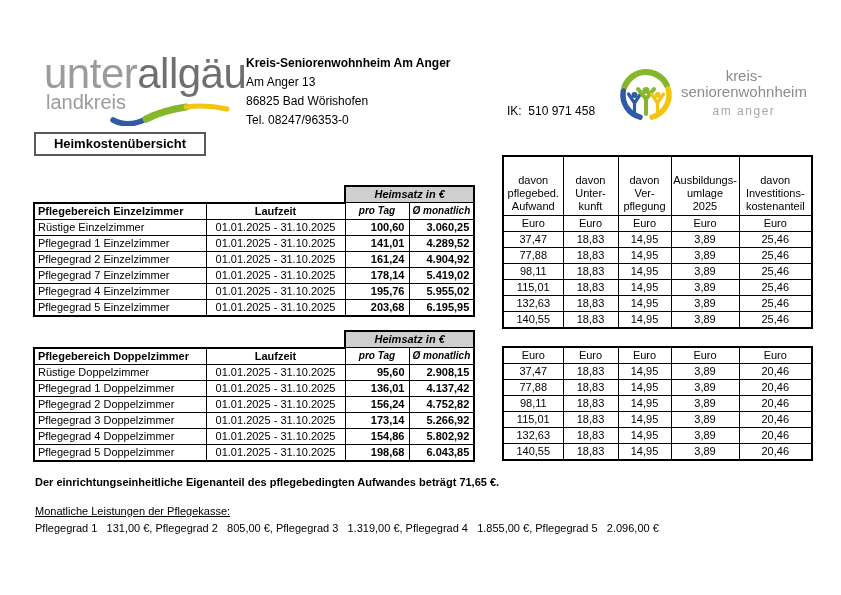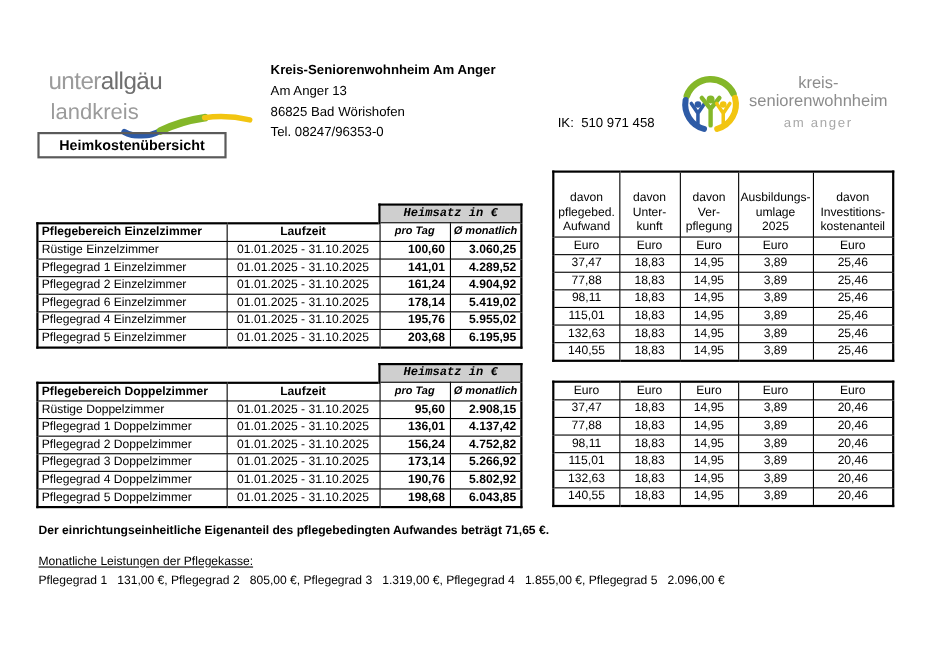--- a/index.html
+++ b/index.html
@@ -1,48 +1,48 @@
 <!DOCTYPE html>
 <html><head>
 <meta charset="utf-8">
 <style>
   html,body{margin:0;padding:0;background:#ffffff;}
   .page{
     position:relative;width:841px;height:595px;background:#ffffff;
     font-family:"Liberation Sans",sans-serif;color:#000;overflow:hidden;
   }
   
-  .ua-word{position:absolute;left:44px;top:57px;font-size:22px;line-height:33px;letter-spacing:-0.5px;}
+  .ua-word{position:absolute;left:44px;top:57px;font-size:42px;line-height:33px;letter-spacing:-0.5px;}
   .ua-word .light{color:#9b9b9b;}
   .ua-word .dark{color:#6f6f6f;}
   .ua-sub{position:absolute;left:46px;top:92px;font-size:20px;line-height:20px;color:#9b9b9b;}
   .ua-wave{position:absolute;left:110px;top:100px;}
   .title-box{
-    position:absolute;left:34px;top:120px;width:168px;height:20px;
+    position:absolute;left:34px;top:132px;width:168px;height:20px;
     border:2px solid #5a5a5a;text-align:center;line-height:20px;
     font-weight:bold;font-size:13px;
   }
   .addr{position:absolute;left:246px;top:54px;font-size:12px;line-height:19px;}
   .addr .name{font-weight:bold;}
   .ik{position:absolute;left:507px;top:104px;font-size:12px;white-space:pre;}
   .ksw-icon{position:absolute;left:618px;top:65px;}
   .ksw-text{position:absolute;left:681px;top:68px;font-size:15px;line-height:16px;color:#8c8c8c;text-align:center;}
   .ksw-text .sub{font-size:12px;color:#a8a8a8;letter-spacing:1.5px;margin-top:3px;}
   
   table.t{border-collapse:collapse;table-layout:fixed;font-size:11px;position:absolute;}
   table.t td{
     border:1px solid #000;height:15px;line-height:15px;padding:0 3px;
     white-space:nowrap;overflow:hidden;
   }
   table.t td:first-child{border-left-width:2px;}
   table.t td:last-child{border-right-width:2px;}
   table.t tr:first-child td{border-top-width:2px;}
   table.t tr:last-child td{border-bottom-width:2px;}
   .ph{border-style:none !important;background:transparent;}
-  .hs{background:#cfcfcf;font-weight:bold;font-style:italic;text-align:center;font-family:Liberation Mono, monospace;}
+  .hs{background:#cfcfcf;font-weight:bold;font-style:italic;text-align:center;}
   .bL{border-left-width:2px !important;}
   .bT{border-top-width:2px !important;}
   .colhead{font-weight:bold;text-align:center;}
   .colhead-left{font-weight:bold;text-align:left;}
   .subhead{font-weight:bold;font-style:italic;text-align:center;font-size:10px;margin-left:16px;}
   .lbl{text-align:left;}
   .ctr{text-align:center;}
   .num{text-align:right;font-weight:bold;padding-right:4px !important;}
   table.rt td{text-align:center;}
   table.rt tr.dhead td{height:44px;line-height:13px;white-space:pre-line;vertical-align:middle;padding:14px 1px 0 1px;}
@@ -132,21 +132,21 @@
       </tr>
 
       <tr>
         <td class="lbl">Pflegegrad 2 Einzelzimmer</td>
         <td class="ctr">01.01.2025 - 31.10.2025</td>
         <td class="num">161,24</td>
         <td class="num">4.904,92</td>
       </tr>
 
       <tr>
-        <td class="lbl">Pflegegrad 6 Einzelzimmer</td>
+        <td class="lbl">Pflegegrad 7 Einzelzimmer</td>
         <td class="ctr">01.01.2025 - 31.10.2025</td>
         <td class="num">178,14</td>
         <td class="num">5.419,02</td>
       </tr>
 
       <tr>
         <td class="lbl">Pflegegrad 4 Einzelzimmer</td>
         <td class="ctr">01.01.2025 - 31.10.2025</td>
         <td class="num">195,76</td>
         <td class="num">5.955,02</td>
@@ -290,21 +290,21 @@
       <tr>
         <td class="lbl">Pflegegrad 3 Doppelzimmer</td>
         <td class="ctr">01.01.2025 - 31.10.2025</td>
         <td class="num">173,14</td>
         <td class="num">5.266,92</td>
       </tr>
 
       <tr>
         <td class="lbl">Pflegegrad 4 Doppelzimmer</td>
         <td class="ctr">01.01.2025 - 31.10.2025</td>
-        <td class="num">190,76</td>
+        <td class="num">154,86</td>
         <td class="num">5.802,92</td>
       </tr>
 
       <tr>
         <td class="lbl">Pflegegrad 5 Doppelzimmer</td>
         <td class="ctr">01.01.2025 - 31.10.2025</td>
         <td class="num">198,68</td>
         <td class="num">6.043,85</td>
       </tr>
 

